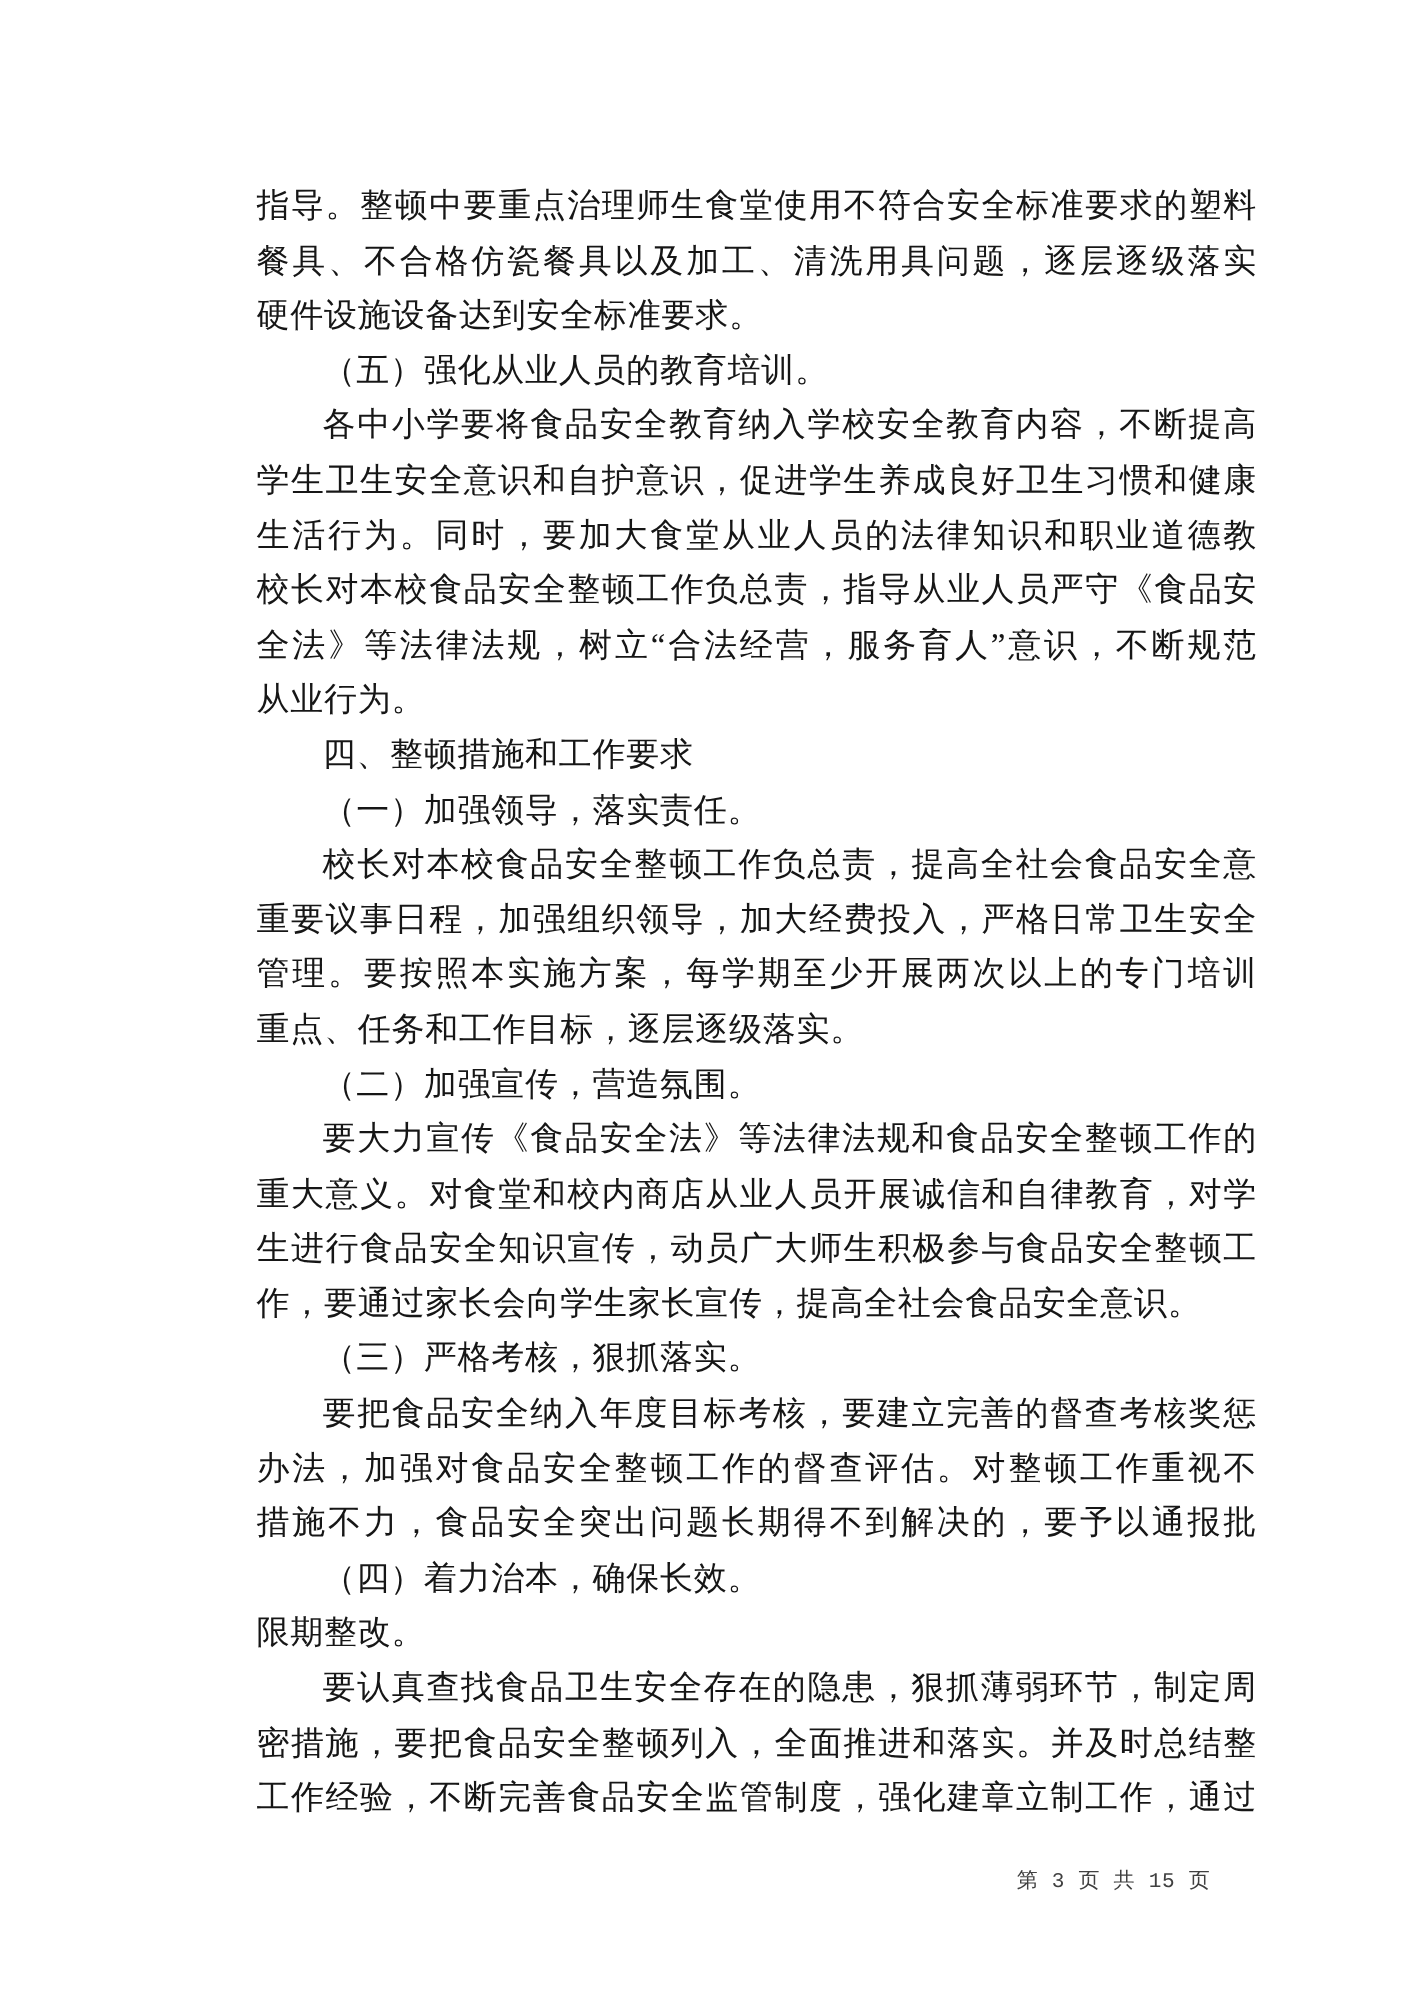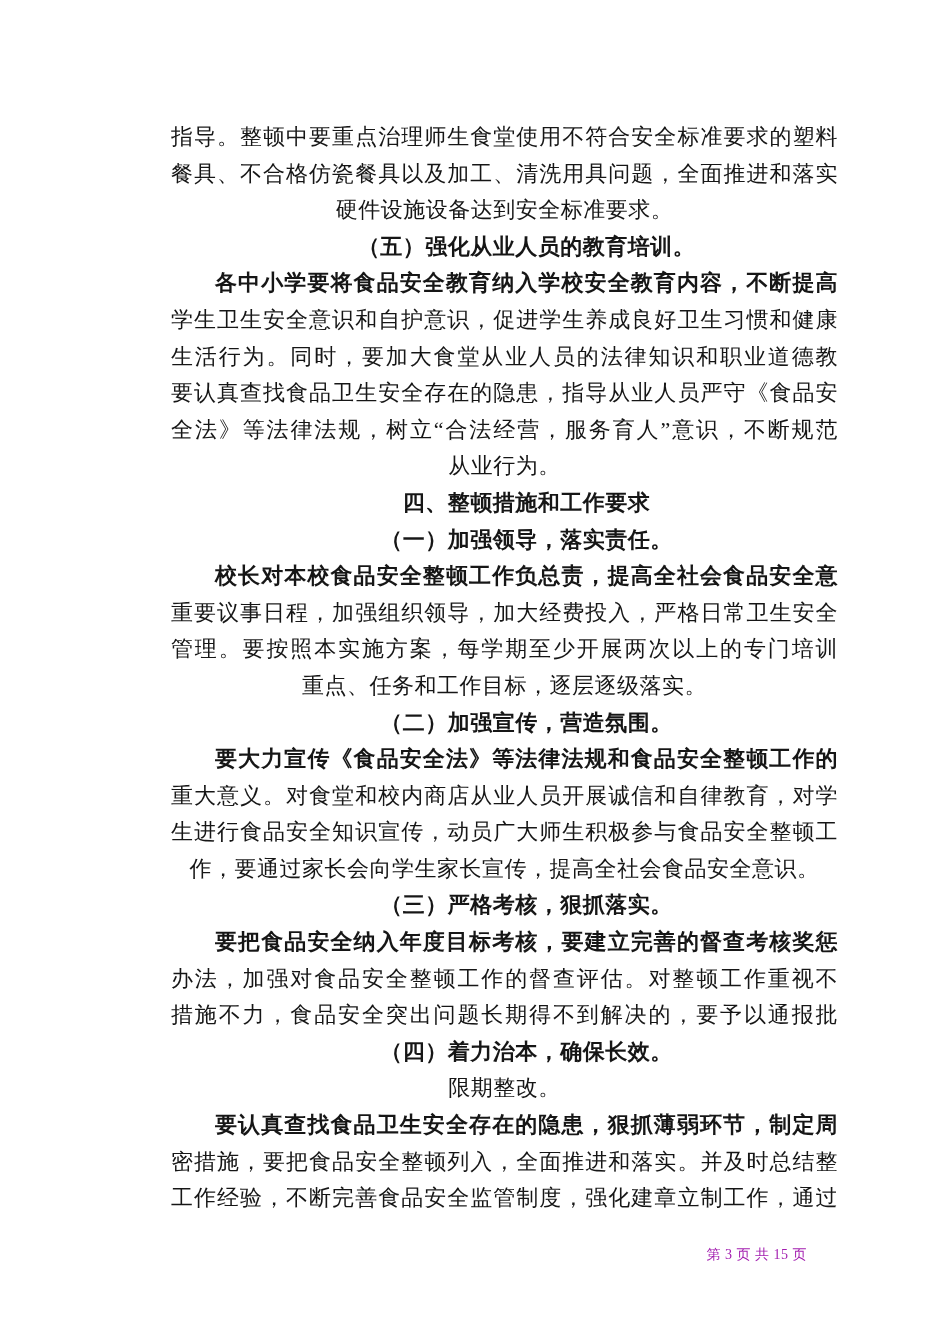--- a/index.html
+++ b/index.html
@@ -24,59 +24,59 @@
     position: absolute;
     left: 143px;
     top: 119px;
     width: 667px;
   }
   .line {
     font-size: 22px;
     line-height: 36.6px;
     height: 36.6px;
     color: #161616;
-    text-align: center;
+    text-align: left;
     white-space: nowrap;
     overflow: visible;
     letter-spacing: 0.5px;
   }
   .line.justify {
     white-space: normal;
     text-align: justify;
     text-align-last: justify;
     text-justify: inter-character;
     overflow: hidden;
   }
   .line.indent {
     text-indent: 2em;
-    font-weight: bold;
   }
   .footer {
     position: absolute;
     top: 1246px;
     right: 143px;
     font-size: 14px;
     line-height: 18px;
-    color: #a21caf;
+    color: #404040;
     letter-spacing: 0.5px;
+    font-family: Liberation Mono, monospace;
   }
 </style>
 </head>
 <body>
 
 <div class="page">
   <div class="doc-body" id="doc-body">
       <div class="line justify">指导。整顿中要重点治理师生食堂使用不符合安全标准要求的塑料</div>
-      <div class="line justify">餐具、不合格仿瓷餐具以及加工、清洗用具问题，全面推进和落实</div>
+      <div class="line justify">餐具、不合格仿瓷餐具以及加工、清洗用具问题，逐层逐级落实</div>
       <div class="line">硬件设施设备达到安全标准要求。</div>
       <div class="line indent">（五）强化从业人员的教育培训。</div>
       <div class="line indent justify">各中小学要将食品安全教育纳入学校安全教育内容，不断提高</div>
       <div class="line justify">学生卫生安全意识和自护意识，促进学生养成良好卫生习惯和健康</div>
       <div class="line justify">生活行为。同时，要加大食堂从业人员的法律知识和职业道德教育，</div>
-      <div class="line justify">要认真查找食品卫生安全存在的隐患，指导从业人员严守《食品安</div>
+      <div class="line justify">校长对本校食品安全整顿工作负总责，指导从业人员严守《食品安</div>
       <div class="line justify">全法》等法律法规，树立“合法经营，服务育人”意识，不断规范</div>
       <div class="line">从业行为。</div>
       <div class="line indent">四、整顿措施和工作要求</div>
       <div class="line indent">（一）加强领导，落实责任。</div>
       <div class="line indent justify">校长对本校食品安全整顿工作负总责，提高全社会食品安全意识</div>
       <div class="line justify">重要议事日程，加强组织领导，加大经费投入，严格日常卫生安全</div>
       <div class="line justify">管理。要按照本实施方案，每学期至少开展两次以上的专门培训</div>
       <div class="line">重点、任务和工作目标，逐层逐级落实。</div>
       <div class="line indent">（二）加强宣传，营造氛围。</div>
       <div class="line indent justify">要大力宣传《食品安全法》等法律法规和食品安全整顿工作的</div>

